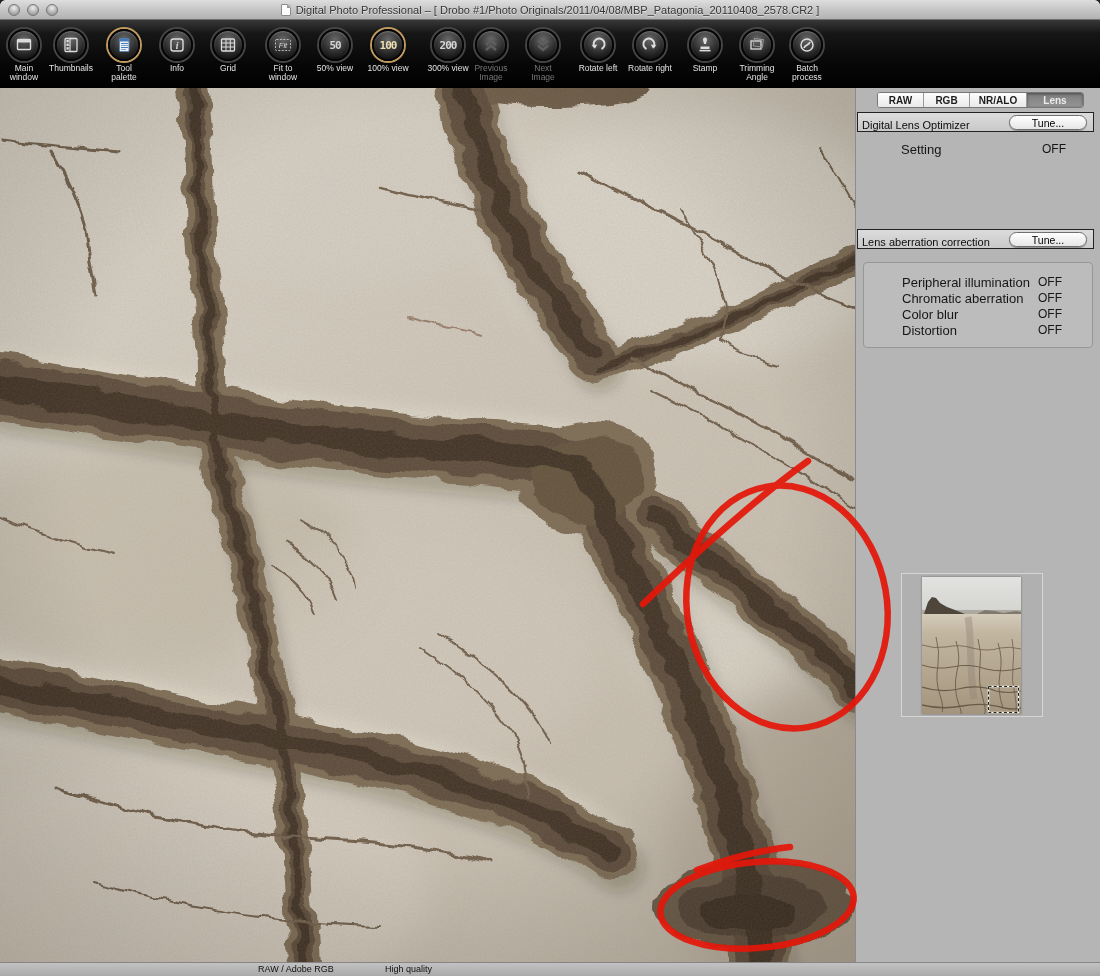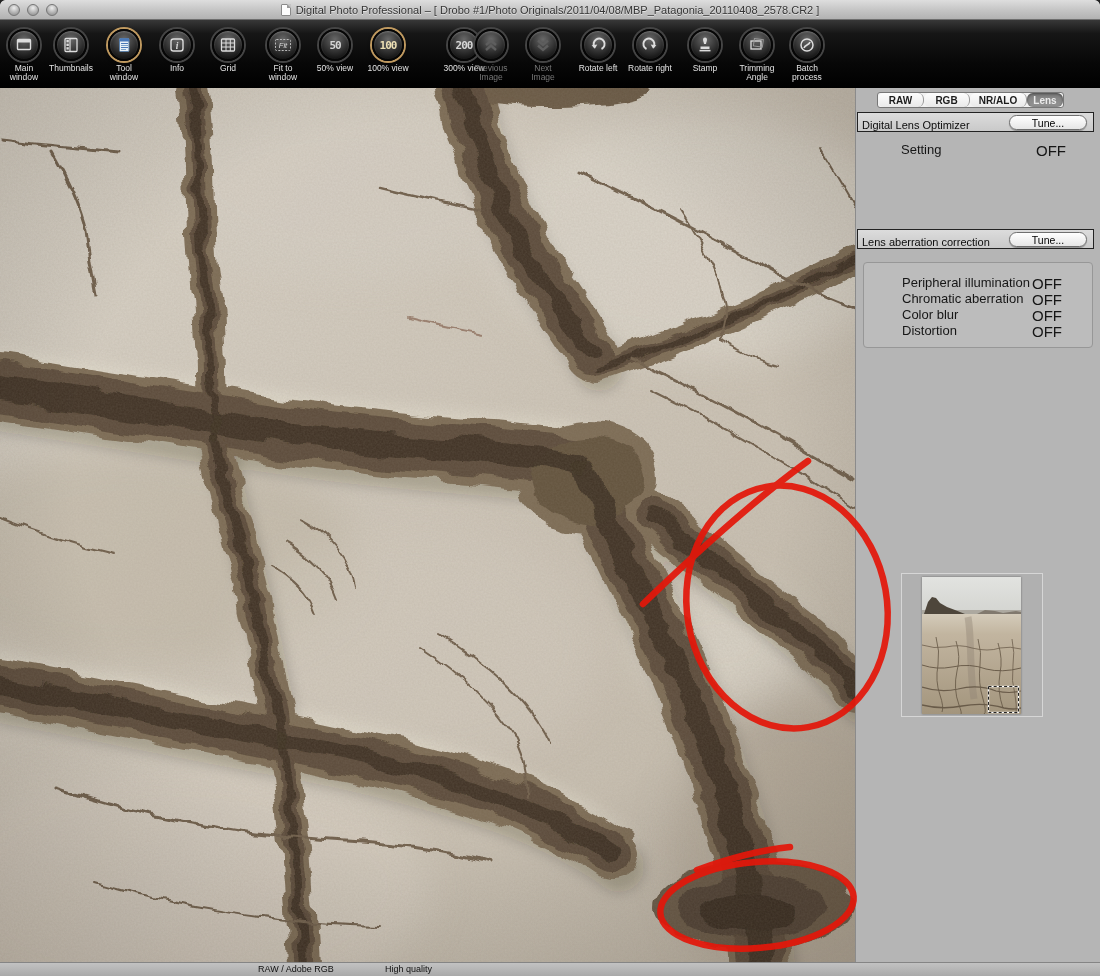--- a/index.html
+++ b/index.html
@@ -39,32 +39,32 @@
   .content{position:absolute;left:0;top:88px;width:1100px;height:874px;}
   .viewer{position:absolute;left:0;top:0;width:855px;height:874px;background:#c8c0b3;overflow:hidden;}
   .viewer svg{display:block;}
   
   .panel{position:absolute;left:855px;top:0;width:245px;height:874px;background:#b5b5b5;
     border-left:1px solid #8b8b8b;}
   .tabs{position:absolute;left:21px;top:4px;height:16px;display:flex;border:1px solid #777;
     border-radius:3px;overflow:hidden;background:#f2f2f2;}
   .tab{height:100%;display:flex;align-items:center;justify-content:center;
     font-size:10px;font-weight:bold;color:#1c1c1c;background:linear-gradient(#fdfdfd,#e9e9e9);
-    border-right:1px solid #9a9a9a;cursor:default;border-radius:6px;}
+    border-right:1px solid #9a9a9a;cursor:default;}
   .tab:last-child{border-right:none;}
   .tab.active{background:linear-gradient(#7e7e7e,#949494);color:#ebebeb;
     box-shadow:inset 0 1px 3px rgba(0,0,0,.45);}
   .hdr{position:absolute;left:1px;width:237px;height:20px;border:1px solid #222;
     background:linear-gradient(#dcdcdc,#c9c9c9);display:flex;align-items:flex-end;}
   .hdr-title{font-size:11px;color:#0c0c0c;padding-left:4px;}
   .pill{position:absolute;right:6px;top:2px;width:78px;height:15px;border:1px solid #707070;
     border-radius:8px;background:linear-gradient(#fff,#e6e6e6);font-size:10.5px;color:#000;
     text-align:center;line-height:14px;box-shadow:0 1px 1px rgba(0,0,0,.3);cursor:default;}
   .prow{position:absolute;font-size:13px;color:#161616;}
-  .pval{position:absolute;font-size:15px;color:#161616;}
+  .pval{position:absolute;font-size:12px;color:#161616;}
   .gbox{position:absolute;left:7px;width:230px;border:1px solid #979797;border-radius:4px;
     background:#bcbcbc;}
   .upd{position:absolute;right:4px;bottom:5px;width:84px;height:15px;border:1px solid #707070;
     border-radius:8px;background:linear-gradient(#fff,#e6e6e6);font-size:10.5px;color:#000;
     text-align:center;line-height:14px;box-shadow:0 1px 1px rgba(0,0,0,.3);cursor:default;}
   .thumbbox{position:absolute;left:45px;top:485px;width:142px;height:144px;
     border:1px solid #d6d6d6;background:#b0b0b0;}
   .thumbphoto{position:absolute;left:20px;top:3px;width:99px;height:137px;
     box-shadow:0 0 2px rgba(0,0,0,.4);}
   
@@ -122,21 +122,21 @@
           <svg class="tico" width="18" height="18" viewBox="0 0 18 18">
             <rect x="4.5" y="2.5" width="9.5" height="13" rx="1" fill="#e9f1f7" stroke="#5a7ea6" stroke-width="1"></rect>
             <rect x="4.5" y="2.5" width="9.5" height="3" fill="#4a79b8"></rect>
             <line x1="6" y1="7.5" x2="13" y2="7.5" stroke="#4a79b8" stroke-width="1"></line>
             <line x1="6" y1="9.5" x2="13" y2="9.5" stroke="#7fa3c8" stroke-width="1"></line>
             <line x1="6" y1="11.5" x2="13" y2="11.5" stroke="#4a79b8" stroke-width="1"></line>
             <line x1="6" y1="13.5" x2="11" y2="13.5" stroke="#7fa3c8" stroke-width="1"></line>
           </svg>
         </div>
       <div class="tlabel">Tool
-window</div>
+palette</div>
     </div>
 
     <div class="tbtn" style="left:177px">
       <div class="circ">
           <svg class="tico" width="18" height="18" viewBox="0 0 18 18">
             <rect x="3" y="3" width="12" height="12" rx="2.5" fill="none" stroke="#ddd" stroke-width="1.4"></rect>
             <text x="9" y="12.6" font-family="Liberation Serif,serif" font-style="italic" font-weight="bold" font-size="9.5" fill="#ddd" text-anchor="middle">i</text>
           </svg>
         </div>
       <div class="tlabel">Info</div>
@@ -173,21 +173,21 @@
       <div class="tlabel">50% view</div>
     </div>
 
     <div class="tbtn active" style="left:388px">
       <div class="circ">
           <span class="zoomtxt">100</span>
         </div>
       <div class="tlabel">100% view</div>
     </div>
 
-    <div class="tbtn" style="left:464px">
+    <div class="tbtn" style="left:448px">
       <div class="circ">
           <span class="zoomtxt">200</span>
         </div>
       <div class="tlabel">300% view</div>
     </div>
 
     <div class="tbtn dim" style="left:491px">
       <div class="circ">
           <svg class="tico" width="18" height="18" viewBox="0 0 18 18">
             <path d="M4,9 L9,4.5 L14,9" fill="none" stroke="#5e5e5e" stroke-width="2.4"></path>
@@ -402,21 +402,21 @@
         <rect x="0" y="0" width="855" height="874" fill="url(#vign)"></rect>
       </svg>
     </div>
 
     <div class="panel">
 
       <div class="tabs">
         <div class="tab" style="width:46px">RAW</div>
         <div class="tab" style="width:46px">RGB</div>
         <div class="tab" style="width:57px">NR/ALO</div>
-        <div class="tab active" style="width:36px">Lens</div>
+        <div class="tab active" style="width:56px">Lens</div>
       </div>
 
       <div class="hdr" style="top:24px">
         <span class="hdr-title">Digital Lens Optimizer</span>
         <div class="pill">Tune...</div>
       </div>
 
       <div class="prow" style="left:45px;top:54px">Setting</div>
       <div class="pval" style="right:34px;top:54px">OFF</div>
 

